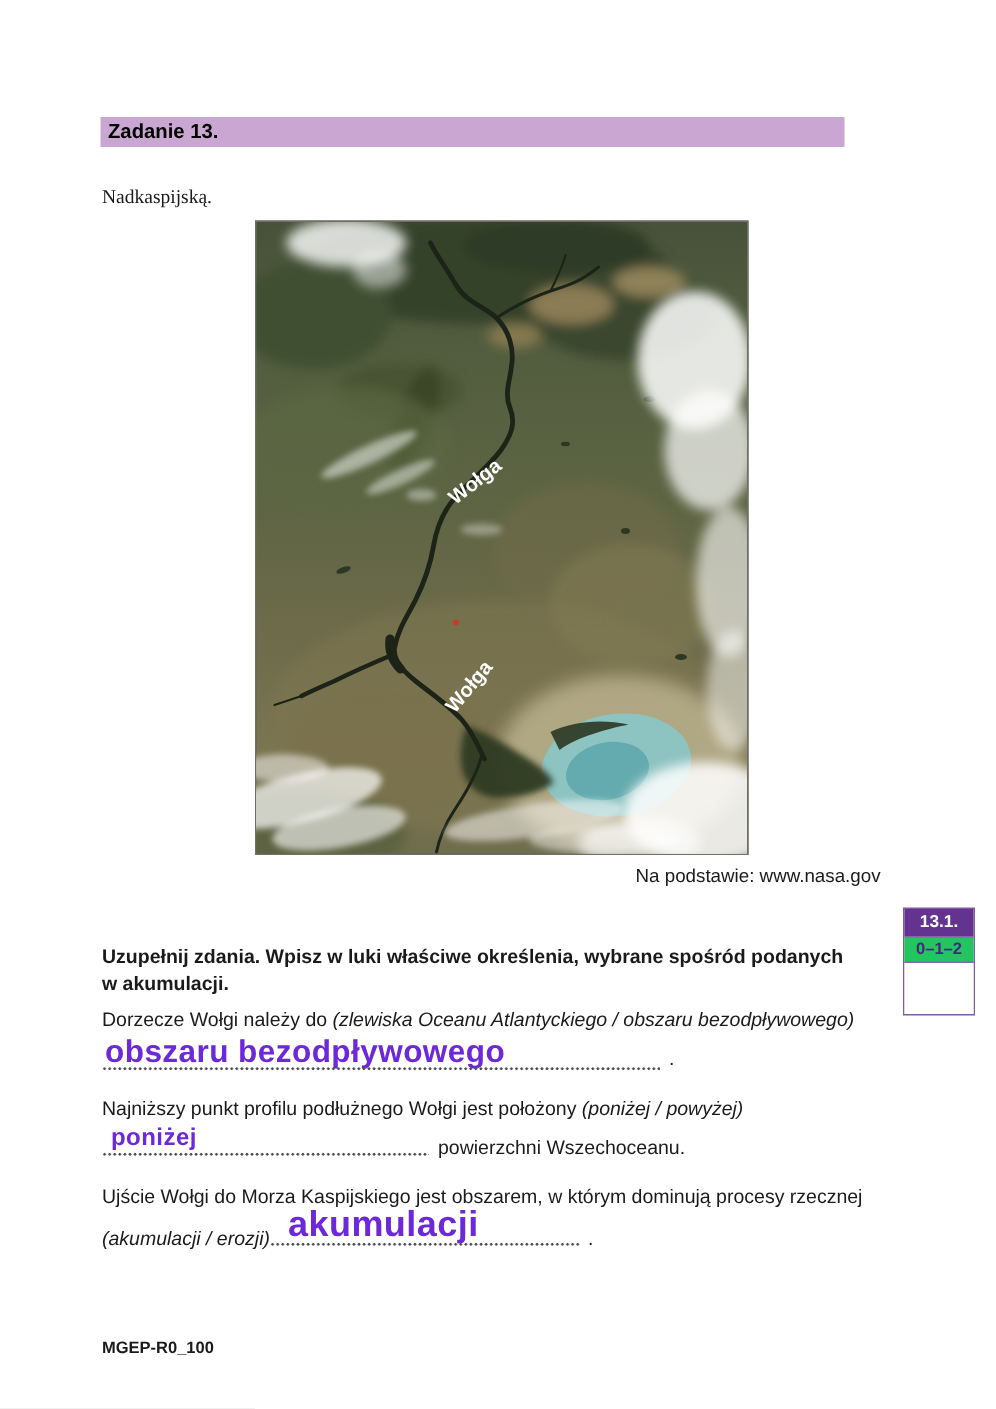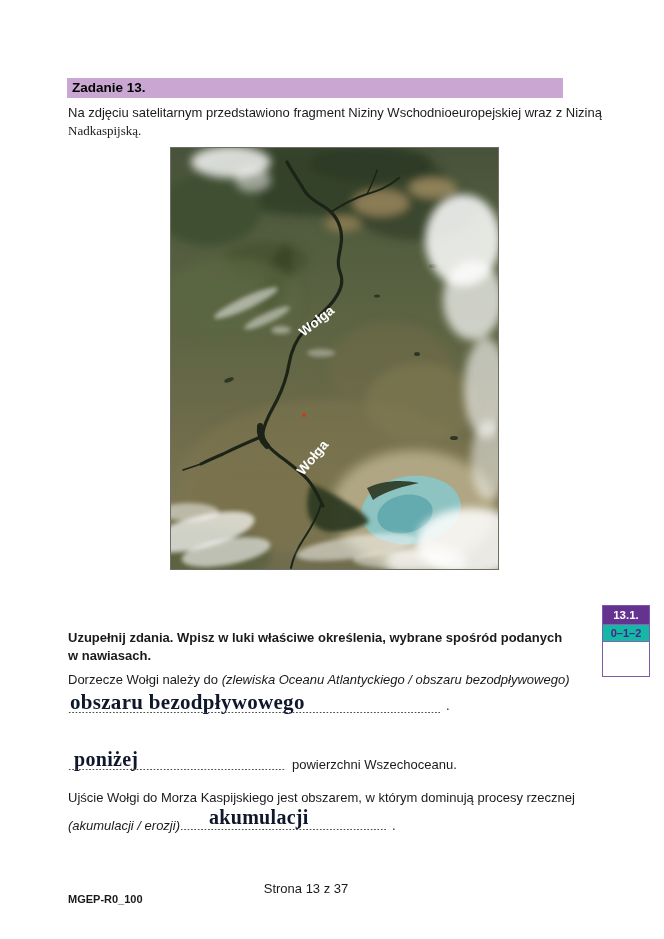--- a/index.html
+++ b/index.html
@@ -24,44 +24,43 @@
   .satfig svg { display:block; }
   .fig-caption {
     position:absolute; left:67px; top:577px; width:520px;
     text-align:right; font-size:12.5px; color:#1a1a1a;
   }
   .score-box {
     position:absolute; left:602px; top:605px; width:48px;
     border:1.5px solid #7d5ba6; box-sizing:border-box; background:#fff;
   }
   .score-head { background:#63338f; color:#ffffff; font-weight:bold; font-size:11.5px; text-align:center; height:18px; line-height:18px; }
-  .score-scale { background:#14b8a6; color:#4b2382; font-weight:bold; font-size:11px; text-align:center; height:16px; line-height:17px; border-top:1px solid #8a63ae; border-bottom:1px solid #8a63ae; }
+  .score-scale { background:#22c55e; color:#4b2382; font-weight:bold; font-size:11px; text-align:center; height:16px; line-height:17px; border-top:1px solid #8a63ae; border-bottom:1px solid #8a63ae; }
   .score-empty { height:34px; background:#fff; }
   .red-answer {
-    position:absolute; color:#0f172a; font-weight:bold;
-    line-height:22px; white-space:nowrap; letter-spacing:0.3px;font-family:Liberation Serif, serif;
+    position:absolute; color:#6d28d9; font-weight:bold;
+    line-height:22px; white-space:nowrap; letter-spacing:0.3px;
   }
   .dotline {
     position:absolute; height:11px;
     background-image: radial-gradient(circle, #4d4d4d 0.9px, rgba(0,0,0,0) 1px);
     background-size:3.4px 3px; background-repeat:repeat-x; background-position:0 100%;
   }
   .footer-page { position:absolute; left:0; top:881px; width:612px; text-align:center; font-size:13px; }
   .footer-code { position:absolute; left:68px; top:893px; font-size:11px; font-weight:bold;text-align:right; }
 </style>
 </head>
 <body>
 
 <div class="page">
 
   <div class="bar" style="top:78px;">
     <span>Zadanie 13.</span>
   </div>
 
-  <div class="txt" style="top:104px;">Na zdjęciu satelitarnym przedstawiono fragment Niziny Wschodnioeuropejskiej wraz z Niziną</div>
   <div class="txt" style="top:122px;font-family:Liberation Serif, serif;">Nadkaspijską.</div>
 
   <div class="satfig">
     <svg width="327" height="421" viewBox="0 0 327 421" xmlns="http://www.w3.org/2000/svg">
       <defs>
         <linearGradient id="terrain" x1="0" y1="0" x2="0" y2="1">
           <stop offset="0" stop-color="#47523a"></stop>
           <stop offset="0.18" stop-color="#515c3e"></stop>
           <stop offset="0.45" stop-color="#5e6544"></stop>
           <stop offset="0.65" stop-color="#6d6b4a"></stop>
@@ -153,44 +152,47 @@
         </g>
       </g>
 
       <g font-family="Liberation Sans, sans-serif" font-size="13.5" font-weight="bold" fill="#ffffff">
         <text x="124" y="176" transform="rotate(-38 147 170)">Wołga</text>
         <text x="120" y="314" transform="rotate(-50 141 308)">Wołga</text>
       </g>
     </svg>
   </div>
 
+  <div class="fig-caption">Na podstawie: www.nasa.gov</div>
 
 
   <div class="score-box">
     <div class="score-head">13.1.</div>
     <div class="score-scale">0–1–2</div>
     <div class="score-empty"></div>
   </div>
 
   <div class="txt bold" style="top:629px;">Uzupełnij zdania. Wpisz w luki właściwe określenia, wybrane spośród podanych</div>
-  <div class="txt bold" style="top:647px;">w nawiasach.</div>
+  <div class="txt bold" style="top:647px;">w akumulacji.</div>
 
   <div class="txt" style="top:671px;">
     <span>Dorzecze Wołgi należy do </span><span class="it">(zlewiska Oceanu Atlantyckiego / obszaru bezodpływowego)</span>
   </div>
   <div class="red-answer" style="left:70px; top:691px; font-size:21px;">obszaru bezodpływowego</div>
   <div class="dotline" style="left:68px; top:703px; width:372px;"></div>
   <div class="txt" style="left:446px; top:697px;">.</div>
 
-  <div class="red-answer" style="left:74px; top:748px; font-size:20px;">poniżej</div>
+  <div class="txt" style="top:730px;">
+    <span>Najniższy punkt profilu podłużnego Wołgi jest położony </span><span class="it">(poniżej / powyżej)</span>
+  </div>
+  <div class="red-answer" style="left:74px; top:748px; font-size:16px;">poniżej</div>
   <div class="dotline" style="left:68px; top:760px; width:218px;"></div>
   <div class="txt" style="top:789px;">Ujście Wołgi do Morza Kaspijskiego jest obszarem, w którym dominują procesy rzecznej</div>
 
   <div class="txt" style="left:292px; top:756px;">powierzchni Wszechoceanu.</div>
   <div class="txt it" style="top:817px;text-align:right;">(akumulacji / erozji)</div>
-  <div class="red-answer" style="left:209px; top:806px; font-size:20px;">akumulacji</div>
+  <div class="red-answer" style="left:192px; top:806px; font-size:24px;">akumulacji</div>
   <div class="dotline" style="left:180px; top:820px; width:207px;"></div>
   <div class="txt" style="left:392px; top:817px;">.</div>
 
-  <div class="footer-page">Strona 13 z 37</div>
   <div class="footer-code">MGEP-R0_100</div>
 
 </div>
 
 </body></html>

